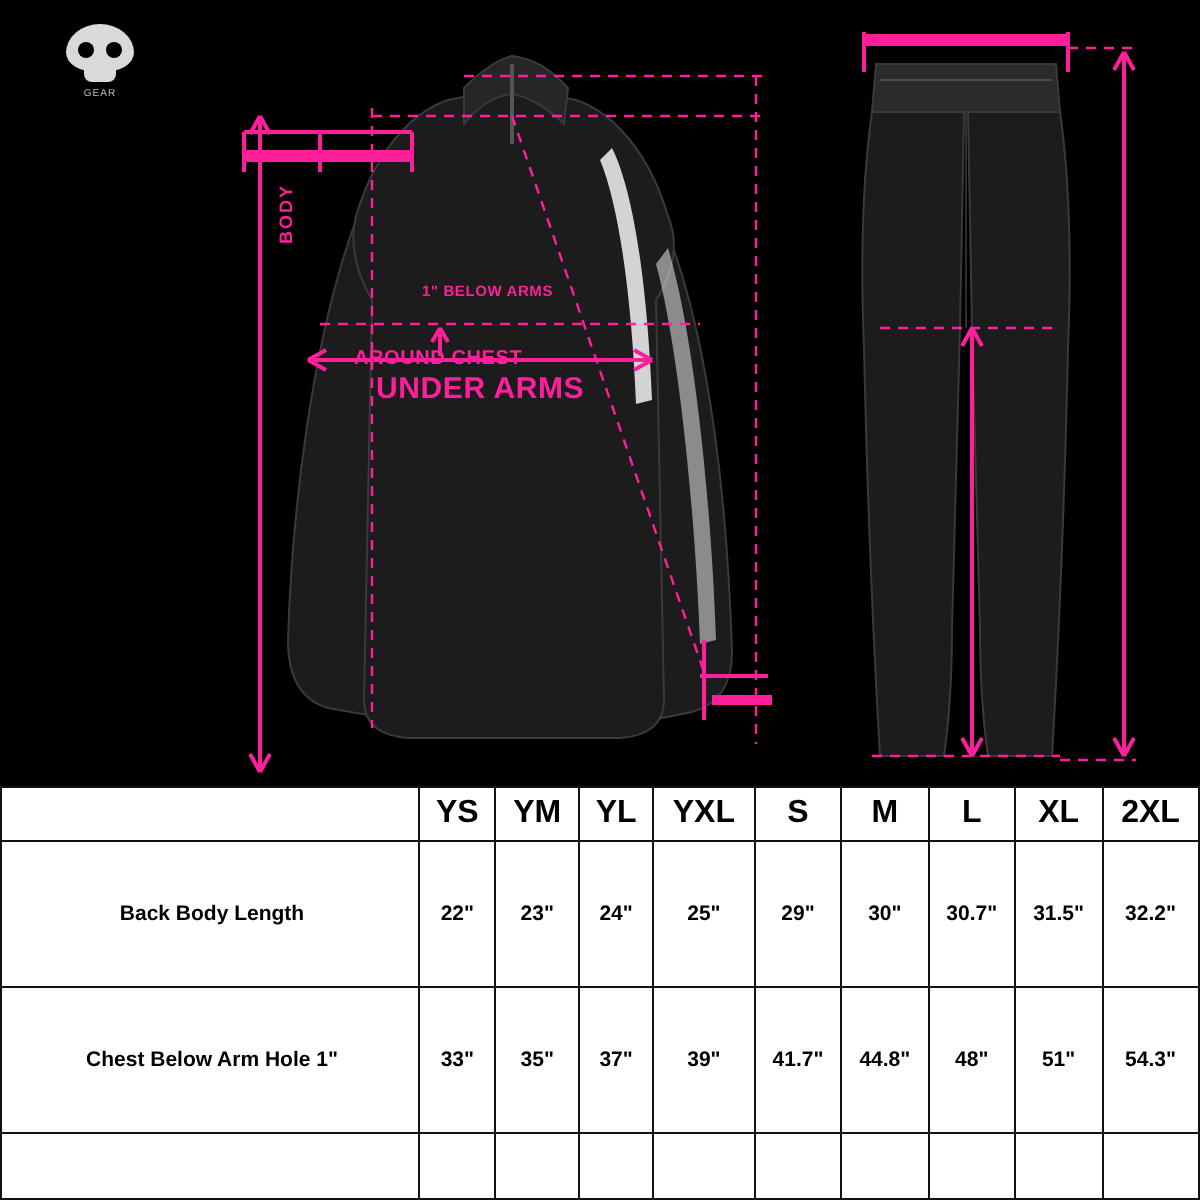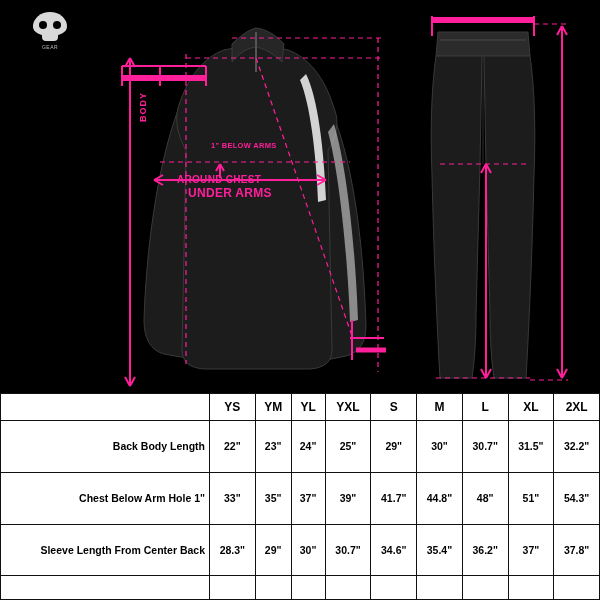--- a/index.html
+++ b/index.html
@@ -47,36 +47,36 @@
   .lbl{
     position:absolute;color:#ff1f9b;font-weight:bold;font-size:8px;
     letter-spacing:.3px;white-space:nowrap;
   }
   .lbl-body{
     position:absolute;left:138px;top:92px;color:#ff1f9b;font-weight:bold;font-size:9px;
     writing-mode:vertical-rl;transform:rotate(180deg);letter-spacing:1px;
   }
   .lbl-below{position:absolute;left:211px;top:141px;font-size:7.5px;}
   .lbl-chest1{position:absolute;left:177px;top:174px;font-size:10px;}
-  .lbl-chest2{position:absolute;left:188px;top:186px;font-size:12px;}
+  .lbl-chest2{position:absolute;left:188px;top:186px;font-size:15px;}
 
   
   .table-area{
     position:absolute;left:0;top:393px;width:600px;height:207px;background:#fff;
   }
   table{
     border-collapse:collapse;width:600px;height:207px;
     font-size:10.5px;color:#000;
   }
   th,td{
     border:1px solid #111;padding:0 4px;text-align:center;font-weight:bold;
     line-height:1;
   }
-  th.first,td.first{text-align:right;padding-left:6px;width:198px;}
-  thead th{height:26px;font-size:12px;margin-top:20px;}
+  th.first,td.first{text-align:center;padding-left:6px;width:198px;}
+  thead th{height:26px;font-size:16px;margin-top:20px;}
   tbody td{height:21px;}
   tr.spacer td{height:9px;border-left:1px solid #111;border-right:1px solid #111;}
 </style>
 </head>
 <body>
 
 <div class="stage">
 
   <div class="illus">
 
@@ -220,32 +220,20 @@
           <td>33"</td>
           <td>35"</td>
           <td>37"</td>
           <td>39"</td>
           <td>41.7"</td>
           <td>44.8"</td>
           <td>48"</td>
           <td>51"</td>
           <td>54.3"</td>
         </tr>
-        <tr>
-          <td class="first">Sleeve Length From Center Back</td>
-          <td>28.3"</td>
-          <td>29"</td>
-          <td>30"</td>
-          <td>30.7"</td>
-          <td>34.6"</td>
-          <td>35.4"</td>
-          <td>36.2"</td>
-          <td>37"</td>
-          <td>37.8"</td>
-        </tr>
         <tr class="spacer">
           <td class="first"></td>
           <td></td>
             <td></td>
           <td></td>
             <td></td>
           <td></td>
             <td></td>
           <td></td>
             <td></td>

